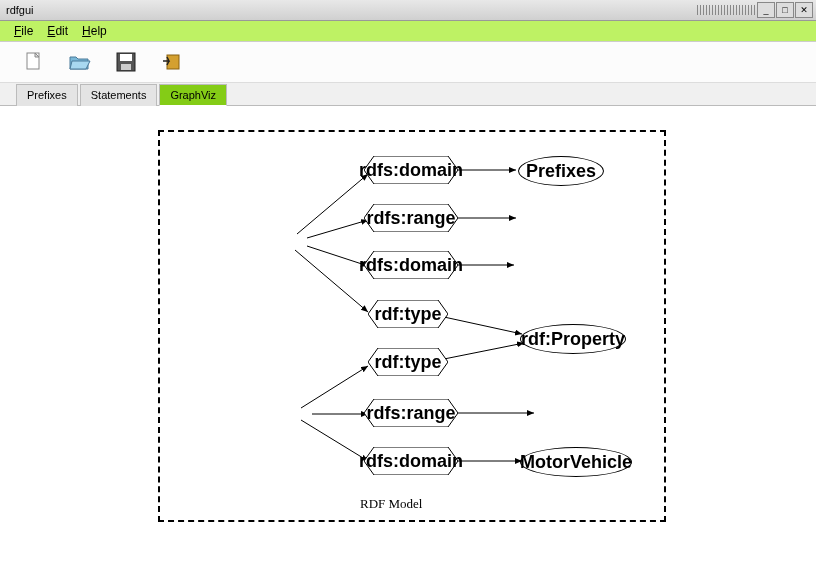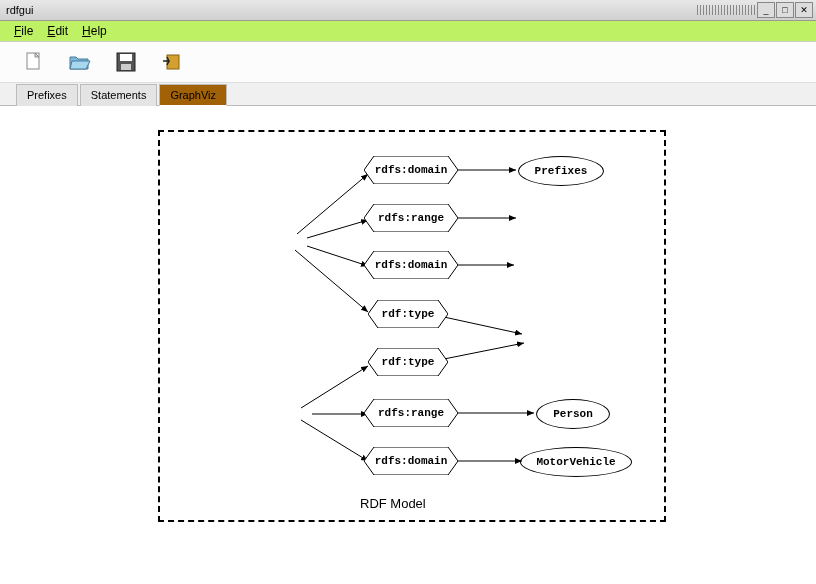--- a/index.html
+++ b/index.html
@@ -8,25 +8,25 @@
 .titlebar-btns{display:flex;gap:1px}
 .titlebar-btn{width:16px;height:14px;background:#ddd;border:1px solid #888;display:flex;align-items:center;justify-content:center;font-size:9px}
 .titlebar .grip{width:60px;height:10px;background:repeating-linear-gradient(90deg,#888 0,#888 1px,transparent 1px,transparent 3px)}
 .menubar{display:flex;gap:14px;padding:3px 14px;background:#bef264;border-bottom:1px solid #ccc}
 .menubar span{cursor:default}
 .menubar u{text-decoration:underline}
 .toolbar{display:flex;gap:18px;padding:8px 20px;background:#fcfcfc;border-bottom:1px solid #ddd}
 .tool{width:28px;height:24px;display:flex;align-items:center;justify-content:center}
 .tabs{display:flex;background:#f0f0f0;border-bottom:1px solid #bbb;padding:0 16px}
 .tab{padding:4px 10px;background:#e4e4e4;border:1px solid #bbb;border-bottom:none;margin-right:2px;position:relative;top:1px;font-size:11px}
-.tab.active{background:#a16207;border-bottom:1px solid #fff}
+.tab.active{background:#84cc16;border-bottom:1px solid #fff}
 .canvas{position:relative;background:#fff;width:100%;height:460px}
 .graph-border{position:absolute;left:158px;top:24px;width:504px;height:388px;border:2px dashed #000}
-.graph-label{position:absolute;left:360px;top:390px;font-family:Liberation Sans, sans-serif;font-size:13px}
-.node{position:absolute;font-family:Liberation Mono, monospace;font-size:11px;font-weight:bold;text-align:center;display:flex;align-items:center;justify-content:center}
+.graph-label{position:absolute;left:360px;top:390px;font-family:Liberation Serif, serif;font-size:13px}
+.node{position:absolute;font-family:Liberation Sans, sans-serif;font-size:18px;font-weight:bold;text-align:center;display:flex;align-items:center;justify-content:center}
 .ellipse{border:1px solid #000;border-radius:50%}
 .hex{border:none}
 .hex svg{position:absolute;left:0;top:0}
 .hex span{position:relative;z-index:1;font-weight:bold}
 svg.edges{position:absolute;left:0;top:0;width:816px;height:460px;pointer-events:none}
 </style>
 </head>
 <body>
 
 <div class="titlebar">
@@ -147,15 +147,15 @@
       <span>rdfs:range</span>
     </div>
   <div class="node hex" style="left:364px;top:341px;width:94px;height:28px">
       <svg width="94" height="28">
         <polygon points="10,0 84,0 94,14 84,28 10,28 0,14" fill="#fff" stroke="#000"></polygon>
       </svg>
       <span>rdfs:domain</span>
     </div>
 
   <div class="node ellipse" style="left:518px;top:50px;width:84px;height:28px">Prefixes</div>
-  <div class="node ellipse" style="left:536px;top:293px;width:72px;height:28px">Person</div>
+  <div class="node ellipse" style="left:520px;top:218px;width:104px;height:28px">rdf:Property</div>
   <div class="node ellipse" style="left:520px;top:341px;width:110px;height:28px">MotorVehicle</div>
 </div>
 
 </body></html>

